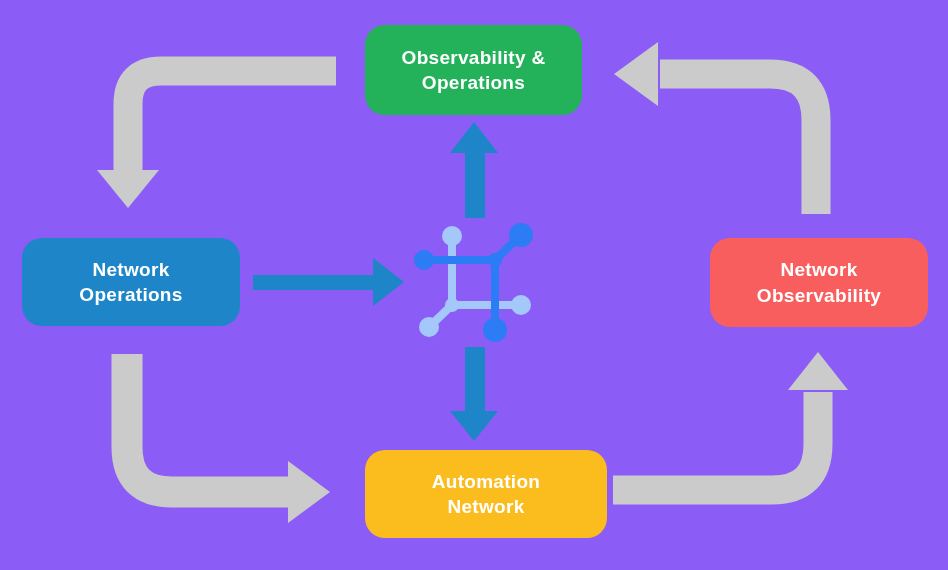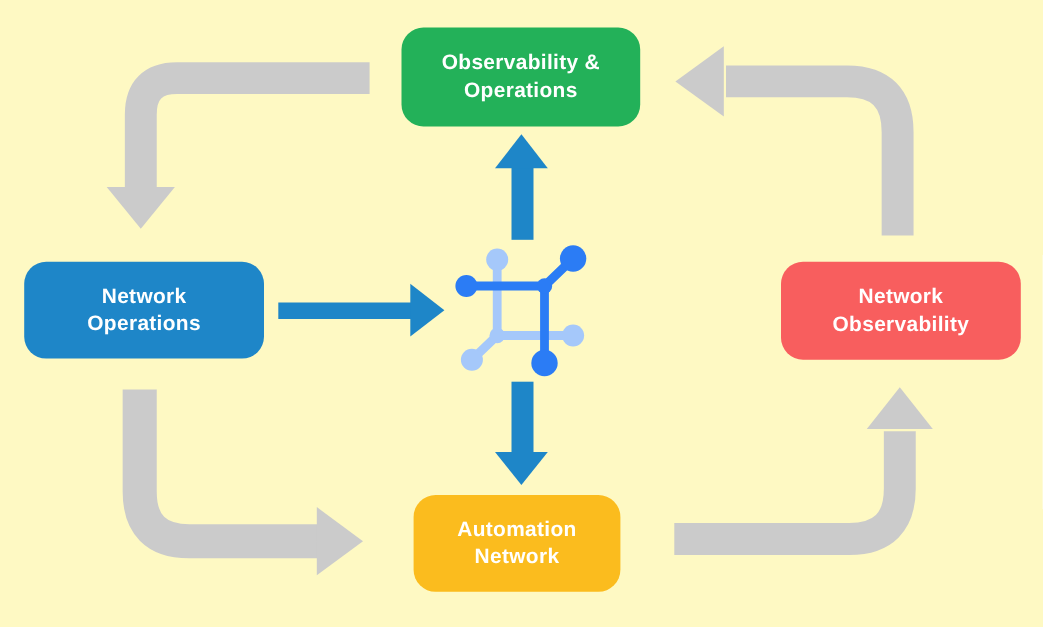--- a/index.html
+++ b/index.html
@@ -13,21 +13,21 @@
     display:flex; flex-direction:column;
     align-items:center; justify-content:center;
     color:#fff; font-size:19px; font-weight:700;
     line-height:1.34; text-align:center; letter-spacing:.3px;
   }
   .center-icon { position:absolute; left:410px; top:222px; }
 </style>
 </head>
 <body>
 
-<div class="canvas" style="background-color: #fef9c3;">
+<div class="canvas" style="background-color: #8b5cf6;">
 
   <svg class="layer" width="948" height="570" viewBox="0 0 948 570">
 
     <g>
       <path d="M 336 71 L 161 71 Q 128 71 128 104 L 128 172" fill="none" stroke-width="29" stroke="#CBCBCB"></path>
       <polygon points="97,170 159,170 128,208" fill="#CBCBCB"></polygon>
     </g>
 
     <g>
       <path d="M 127 354 L 127 447 Q 127 492 172 492 L 290 492" fill="none" stroke-width="31" stroke="#CBCBCB"></path>
@@ -68,21 +68,21 @@
   <div class="node-box" style="left: 22px; top: 238px; width: 218px; height: 88px; background-color: rgb(30, 134, 200);">
     <span>Network</span>
     <span>Operations</span>
   </div>
 
   <div class="node-box" style="left: 710px; top: 238px; width: 218px; height: 89px; background-color: rgb(248, 94, 94);">
     <span>Network</span>
     <span>Observability</span>
   </div>
 
-  <div class="node-box" style="left: 376px; top: 450px; width: 188px; height: 88px; background-color: rgb(251, 188, 30);">
+  <div class="node-box" style="left: 365px; top: 450px; width: 242px; height: 88px; background-color: rgb(251, 188, 30);">
     <span>Automation</span>
     <span>Network</span>
   </div>
 
   <svg class="center-icon" width="126" height="124" viewBox="0 0 126 124">
 
     <path d="M 42 14 L 42 84" fill="none" stroke-width="8" stroke-linecap="round" stroke="#A5C8FA"></path>
     <path d="M 42 83 L 111 83" fill="none" stroke-width="8" stroke-linecap="round" stroke="#A5C8FA"></path>
     <path d="M 42 83 L 19 105" fill="none" stroke-width="8" stroke-linecap="round" stroke="#A5C8FA"></path>
     <circle cx="42" cy="14" r="10" fill="#A5C8FA"></circle>

